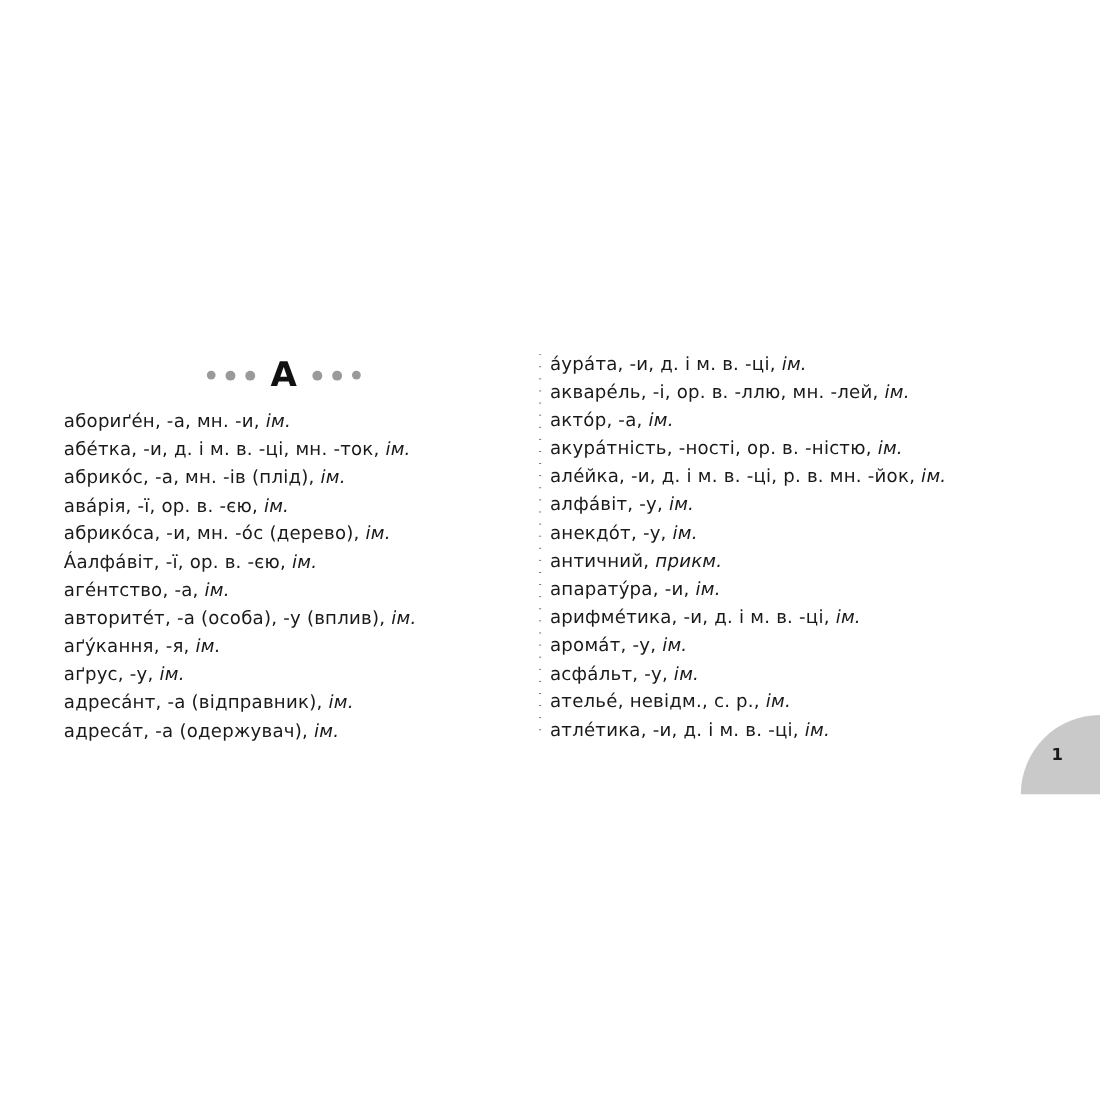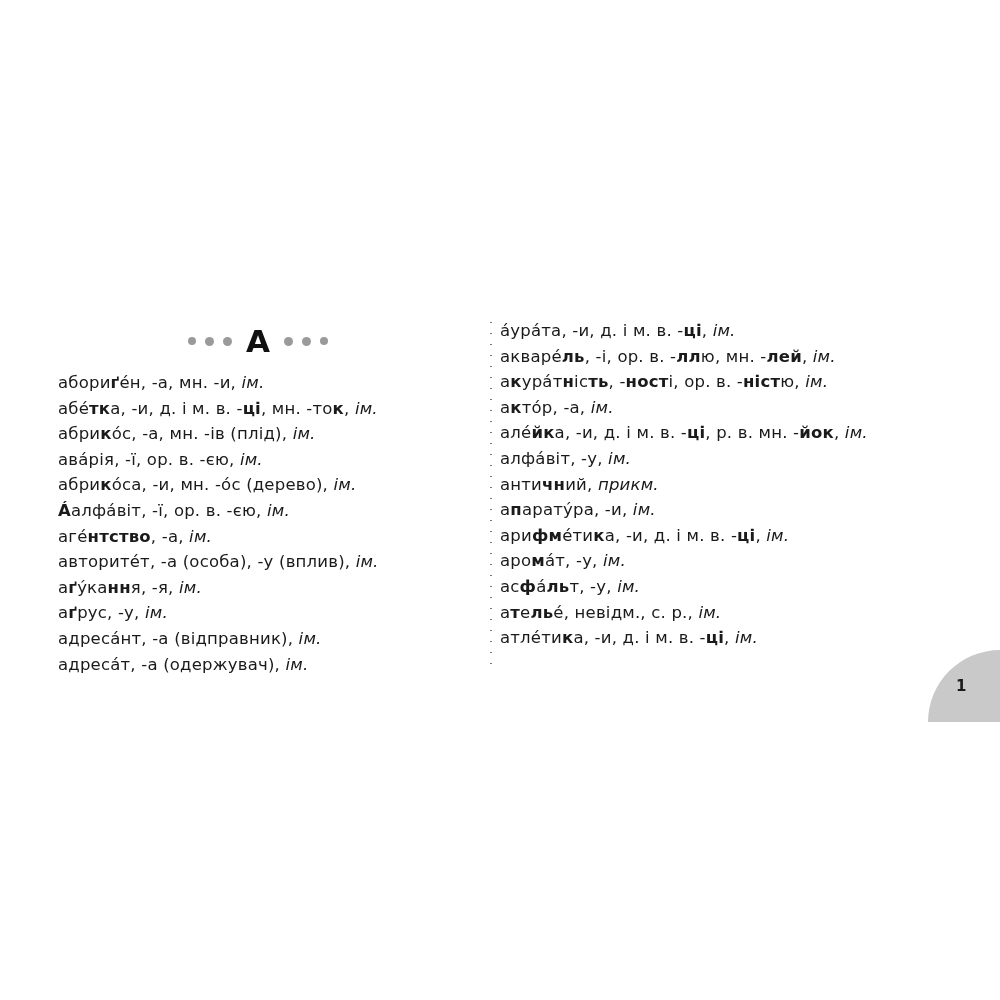--- a/index.html
+++ b/index.html
@@ -62,21 +62,21 @@
     padding: 0 5px;
     color: #111;
   }
 
   .entry {
     font-size: 16.5px;
     line-height: 25.6px;
     white-space: nowrap;
     letter-spacing: 0.2px;
   }
-  .entry .b { font-weight: bold; }
+  .entry .b { font-weight: normal; }
   .entry .i { font-style: italic; }
 
   
   .divider {
     position: absolute;
     left: 490px;
     top: 322px;
     width: 2px;
     height: 350px;
     background-image: linear-gradient(to bottom, #777 1px, transparent 1px);
@@ -132,24 +132,25 @@
         <div class="entry"><span>адресáт, -а (одержувач), </span><span class="i">ім.</span></div>
       </div>
   </div>
 
   <div class="divider"></div>
 
   <div class="col-right">
     <div class="entries">
         <div class="entry"><span>á</span><span>урáт</span><span>а, -и, д. і м. в. -</span><span class="b">ці</span><span>, </span><span class="i">ім.</span></div>
         <div class="entry"><span>акварé</span><span class="b">ль</span><span>, -і, ор. в. -</span><span class="b">лл</span><span>ю, мн. -</span><span class="b">лей</span><span>, </span><span class="i">ім.</span></div>
+        <div class="entry"><span>а</span><span class="b">к</span><span>тóр, -а, </span><span class="i">ім.</span></div>
         <div class="entry"><span>а</span><span class="b">к</span><span>урáт</span><span class="b">н</span><span>іс</span><span class="b">ть</span><span>, -</span><span class="b">ност</span><span>і, ор. в. -</span><span class="b">ніст</span><span>ю, </span><span class="i">ім.</span></div>
-        <div class="entry"><span>а</span><span class="b">к</span><span>тóр, -а, </span><span class="i">ім.</span></div>
         <div class="entry"><span>алé</span><span class="b">йк</span><span>а, -и, д. і м. в. -</span><span class="b">ці</span><span>, р. в. мн. -</span><span class="b">йок</span><span>, </span><span class="i">ім.</span></div>
         <div class="entry"><span>алфáвіт, -у, </span><span class="i">ім.</span></div>
+        <div class="entry"><span>ане</span><span class="b">к</span><span>дóт, -у, </span><span class="i">ім.</span></div>
         <div class="entry"><span>анти</span><span class="b">чн</span><span>ий, </span><span class="i">прикм.</span></div>
         <div class="entry"><span>а</span><span class="b">п</span><span>аратýра, -и, </span><span class="i">ім.</span></div>
         <div class="entry"><span>ари</span><span class="b">фм</span><span>éти</span><span class="b">к</span><span>а, -и, д. і м. в. -</span><span class="b">ці</span><span>, </span><span class="i">ім.</span></div>
         <div class="entry"><span>аро</span><span class="b">м</span><span>áт, -у, </span><span class="i">ім.</span></div>
         <div class="entry"><span>ас</span><span class="b">ф</span><span>á</span><span class="b">ль</span><span>т, -у, </span><span class="i">ім.</span></div>
         <div class="entry"><span>а</span><span class="b">т</span><span>е</span><span class="b">ль</span><span>é, невідм., с. р., </span><span class="i">ім.</span></div>
         <div class="entry"><span>атлéти</span><span class="b">к</span><span>а, -и, д. і м. в. -</span><span class="b">ці</span><span>, </span><span class="i">ім.</span></div>
       </div>
   </div>
 

